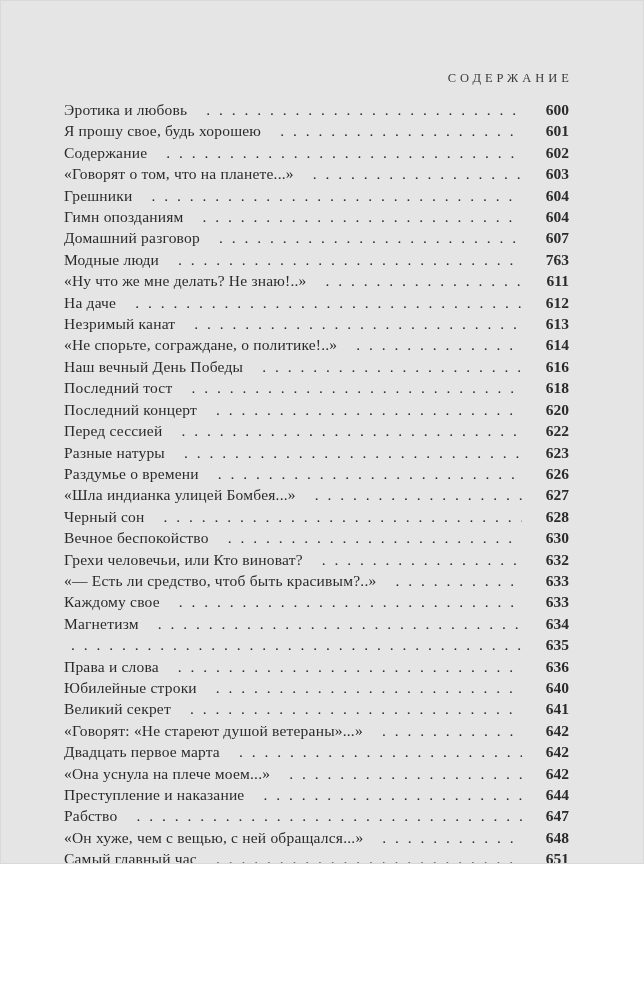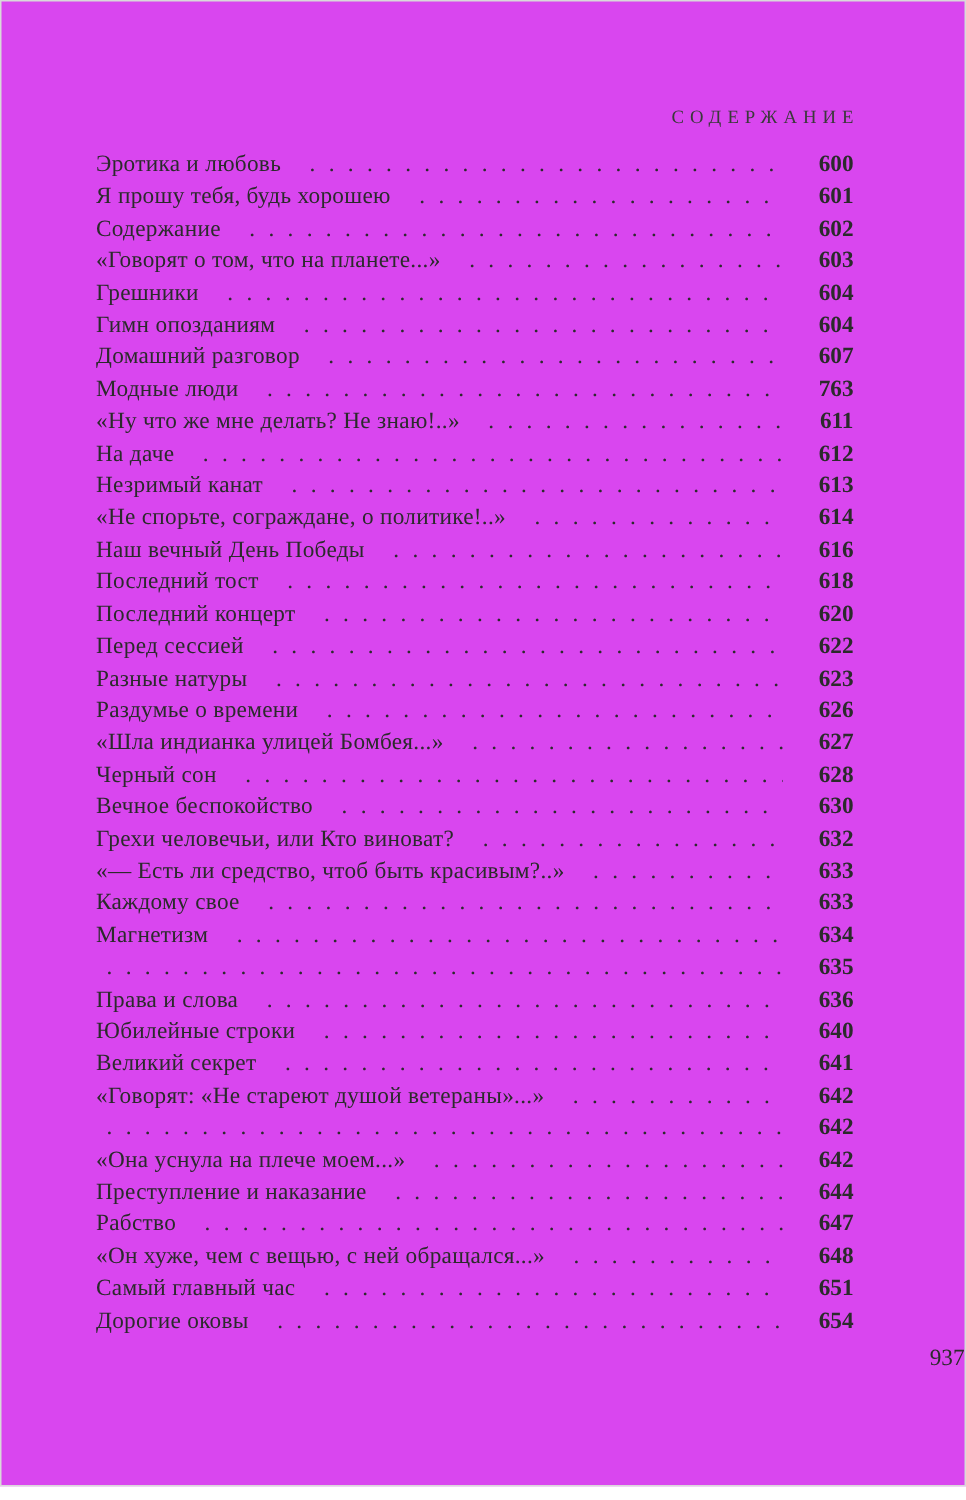--- a/index.html
+++ b/index.html
@@ -3,23 +3,23 @@
 <meta charset="utf-8">
 <style>
   html, body {
     margin: 0;
     padding: 0;
     background: #ffffff;
   }
   .page {
     position: relative;
     width: 644px;
-    height: 991px;
+    height: 864px;
     box-sizing: border-box;
-    background: #d946ef;
+    background: #e5e5e5;
     border: 1px solid #d9d9d9;
     font-family: "Liberation Serif", "DejaVu Serif", serif;
     color: #2b2b2b;
     overflow: hidden;
   }
   .content {
     position: absolute;
     top: 70px;
     left: 63px;
     right: 74px;
@@ -81,21 +81,21 @@
   <div class="content">
     <div class="toc-header">Содержание</div>
     <div class="toc-list">
   <div class="toc-row">
     <span class="toc-title">Эротика и любовь</span>
     <span class="toc-leader">. . . . . . . . . . . . . . . . . . . . . . . . . . . . . . . . . . . . . . . . . . . . . . . . . . . . . . . . . . . . . . . . . . . . . . . . . . . . . . . . . . . . . . . . . . . . . . . . . . . . . . . . . . . . . . . . . . . . . . . . . . . . . . . . . .</span>
     <span class="toc-page">600</span>
   </div>
 
   <div class="toc-row">
-    <span class="toc-title">Я прошу тебя, будь хорошею</span>
+    <span class="toc-title">Я прошу свое, будь хорошею</span>
     <span class="toc-leader">. . . . . . . . . . . . . . . . . . . . . . . . . . . . . . . . . . . . . . . . . . . . . . . . . . . . . . . . . . . . . . . . . . . . . . . . . . . . . . . . . . . . . . . . . . . . . . . . . . . . . . . . . . . . . . . . . . . . . . . . . . . . . . . . . .</span>
     <span class="toc-page">601</span>
   </div>
 
   <div class="toc-row">
     <span class="toc-title">Содержание</span>
     <span class="toc-leader">. . . . . . . . . . . . . . . . . . . . . . . . . . . . . . . . . . . . . . . . . . . . . . . . . . . . . . . . . . . . . . . . . . . . . . . . . . . . . . . . . . . . . . . . . . . . . . . . . . . . . . . . . . . . . . . . . . . . . . . . . . . . . . . . . .</span>
     <span class="toc-page">602</span>
   </div>
 
@@ -254,20 +254,21 @@
     <span class="toc-page">641</span>
   </div>
 
   <div class="toc-row">
     <span class="toc-title">«Говорят: «Не стареют душой ветераны»...»</span>
     <span class="toc-leader">. . . . . . . . . . . . . . . . . . . . . . . . . . . . . . . . . . . . . . . . . . . . . . . . . . . . . . . . . . . . . . . . . . . . . . . . . . . . . . . . . . . . . . . . . . . . . . . . . . . . . . . . . . . . . . . . . . . . . . . . . . . . . . . . . .</span>
     <span class="toc-page">642</span>
   </div>
 
   <div class="toc-row">
+    <span class="toc-title">Двадцать первое марта</span>
     <span class="toc-leader">. . . . . . . . . . . . . . . . . . . . . . . . . . . . . . . . . . . . . . . . . . . . . . . . . . . . . . . . . . . . . . . . . . . . . . . . . . . . . . . . . . . . . . . . . . . . . . . . . . . . . . . . . . . . . . . . . . . . . . . . . . . . . . . . . .</span>
     <span class="toc-page">642</span>
   </div>
 
   <div class="toc-row">
     <span class="toc-title">«Она уснула на плече моем...»</span>
     <span class="toc-leader">. . . . . . . . . . . . . . . . . . . . . . . . . . . . . . . . . . . . . . . . . . . . . . . . . . . . . . . . . . . . . . . . . . . . . . . . . . . . . . . . . . . . . . . . . . . . . . . . . . . . . . . . . . . . . . . . . . . . . . . . . . . . . . . . . .</span>
     <span class="toc-page">642</span>
   </div>
 

